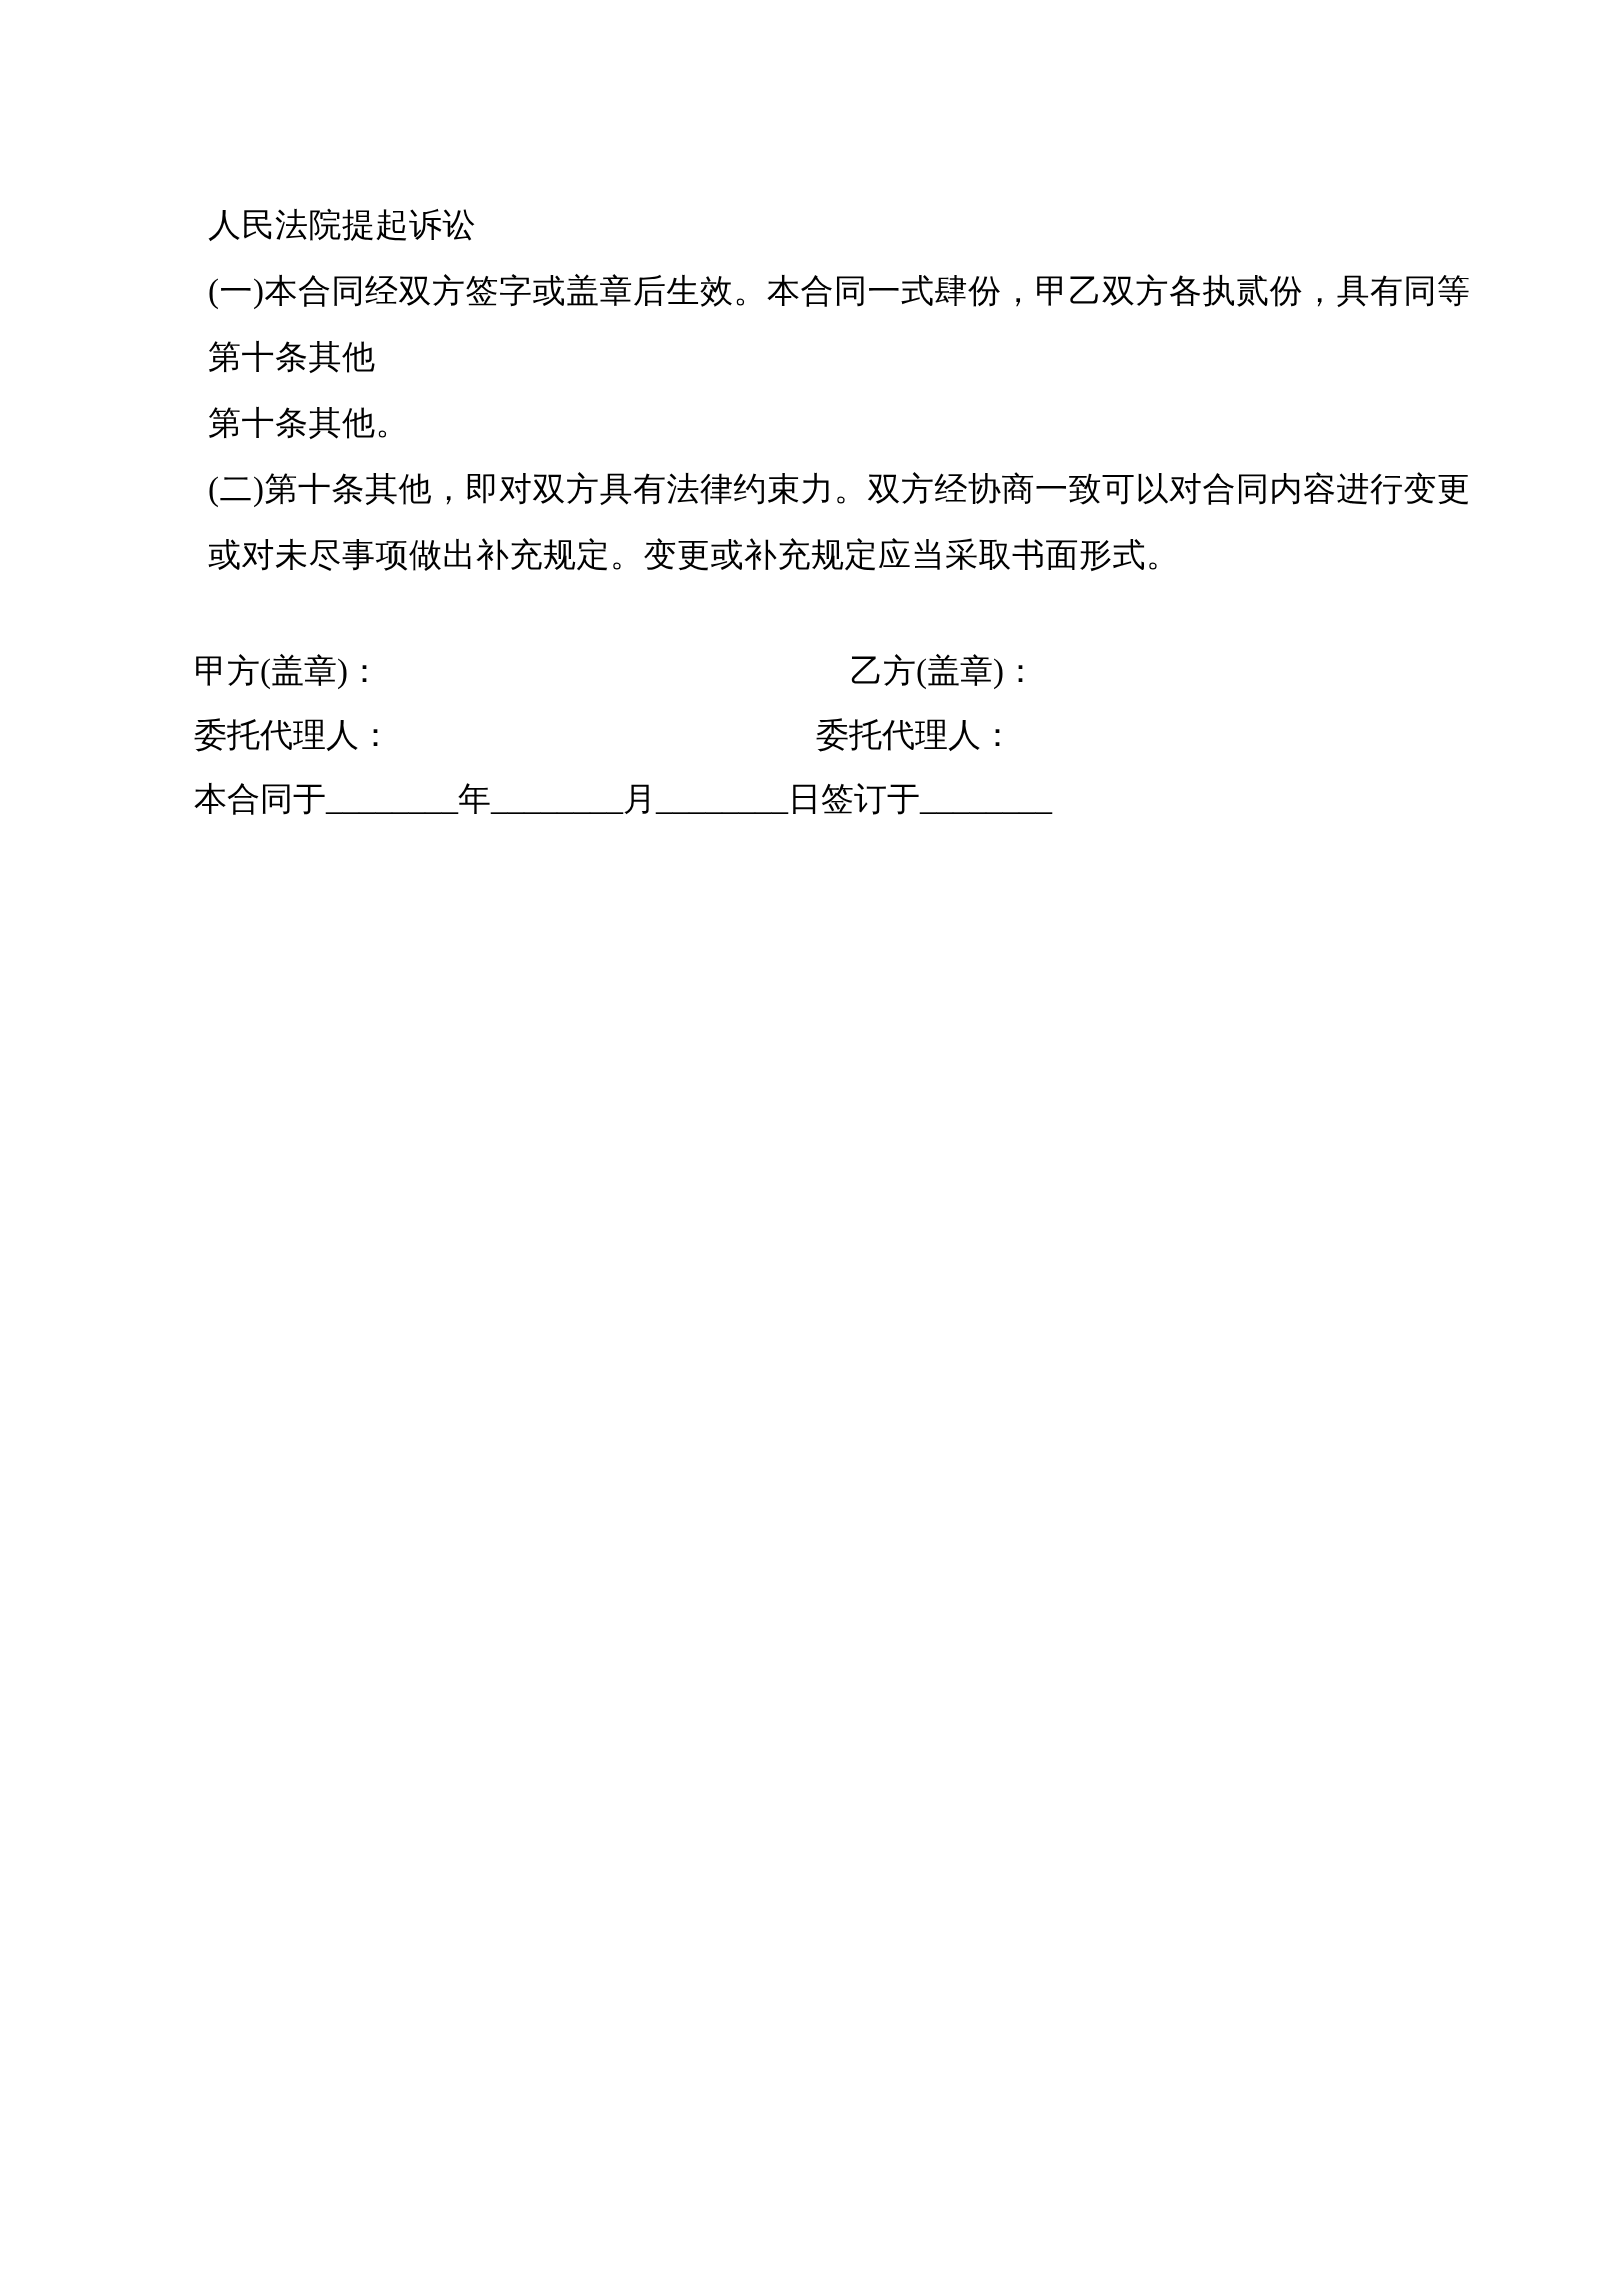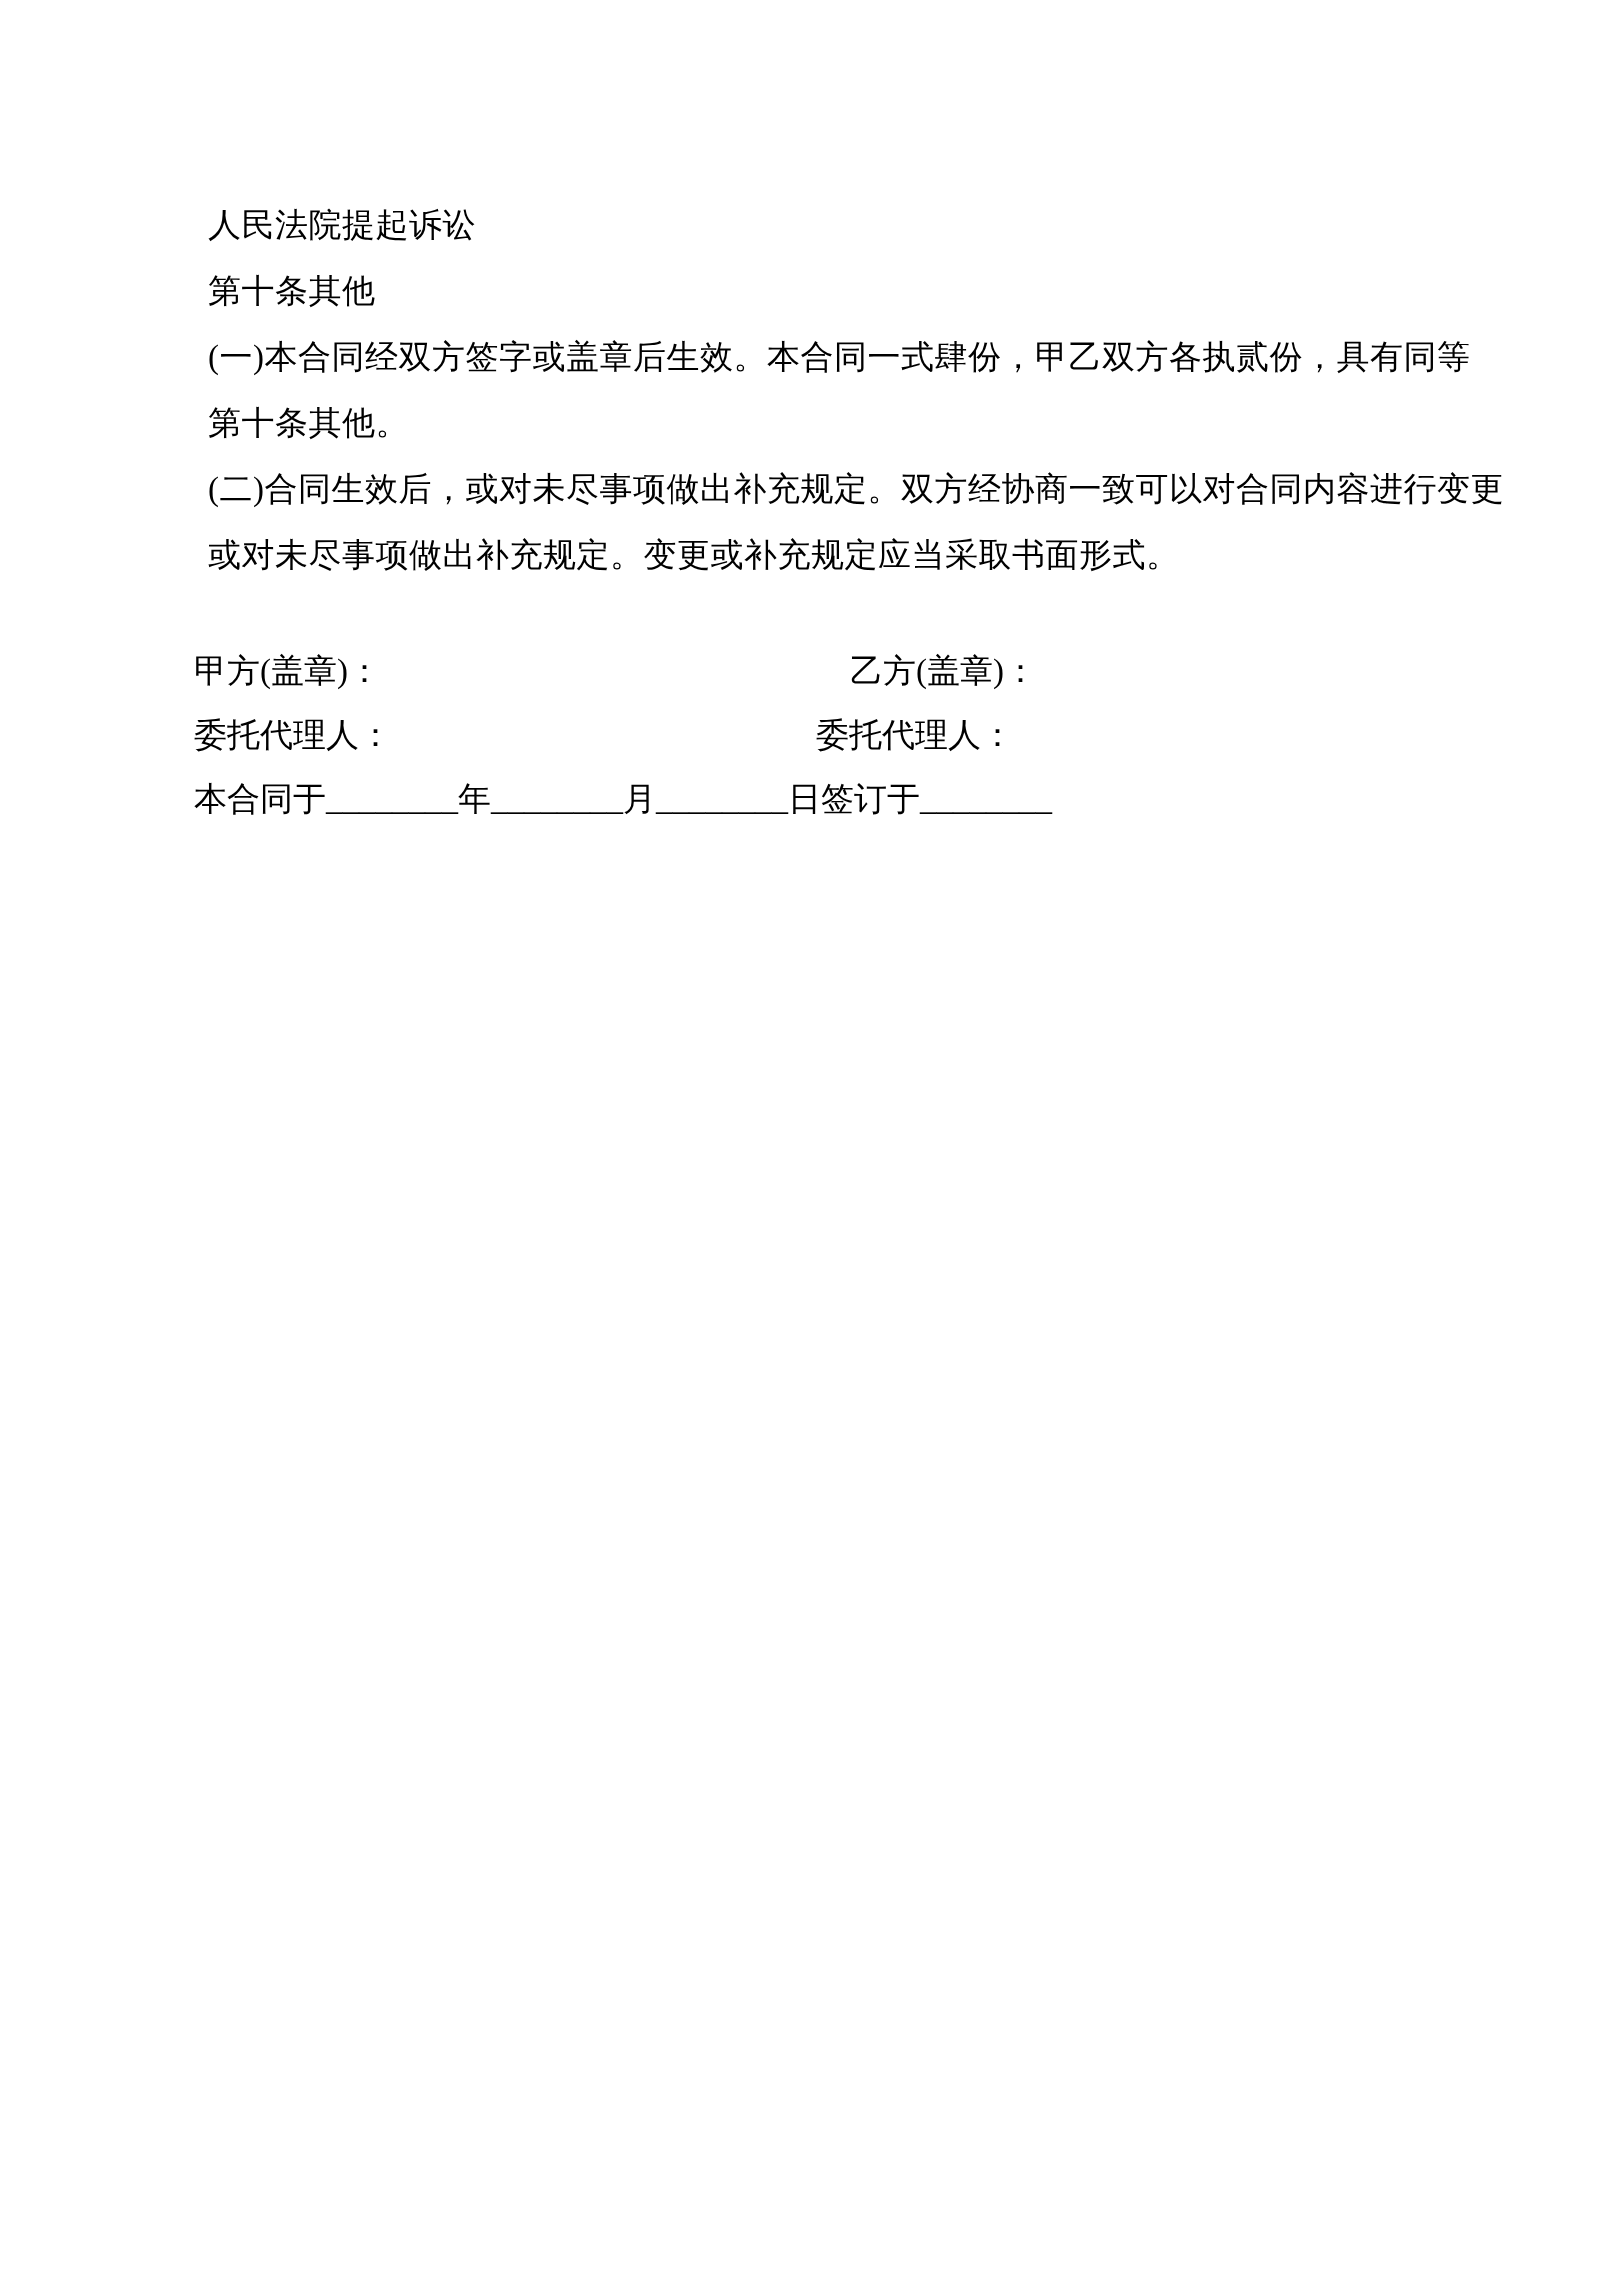--- a/index.html
+++ b/index.html
@@ -75,24 +75,24 @@
     letter-spacing: 0.9px;
   }
 </style>
 </head>
 <body>
 
 <div class="page">
 
   <div class="body-text">
     <div class="body-line">人民法院提起诉讼</div>
+    <div class="body-line">(一)本合同经双方签字或盖章后生效。本合同一式肆份，甲乙双方各执贰份，具有同等</div>
     <div class="body-line">第十条其他</div>
-    <div class="body-line">(一)本合同经双方签字或盖章后生效。本合同一式肆份，甲乙双方各执贰份，具有同等</div>
     <div class="body-line">第十条其他。</div>
-    <div class="body-line">(二)合同生效后，或对未尽事项做出补充规定。双方经协商一致可以对合同内容进行变更</div>
+    <div class="body-line">(二)第十条其他，即对双方具有法律约束力。双方经协商一致可以对合同内容进行变更</div>
     <div class="body-line">或对未尽事项做出补充规定。变更或补充规定应当采取书面形式。</div>
   </div>
 
   <div class="sig-block">
     <div class="sig-row">
       <span class="sig-left">甲方(盖章)：</span>
       <span class="sig-right-b">乙方(盖章)：</span>
     </div>
     <div class="sig-row">
       <span class="sig-left">委托代理人：</span>

